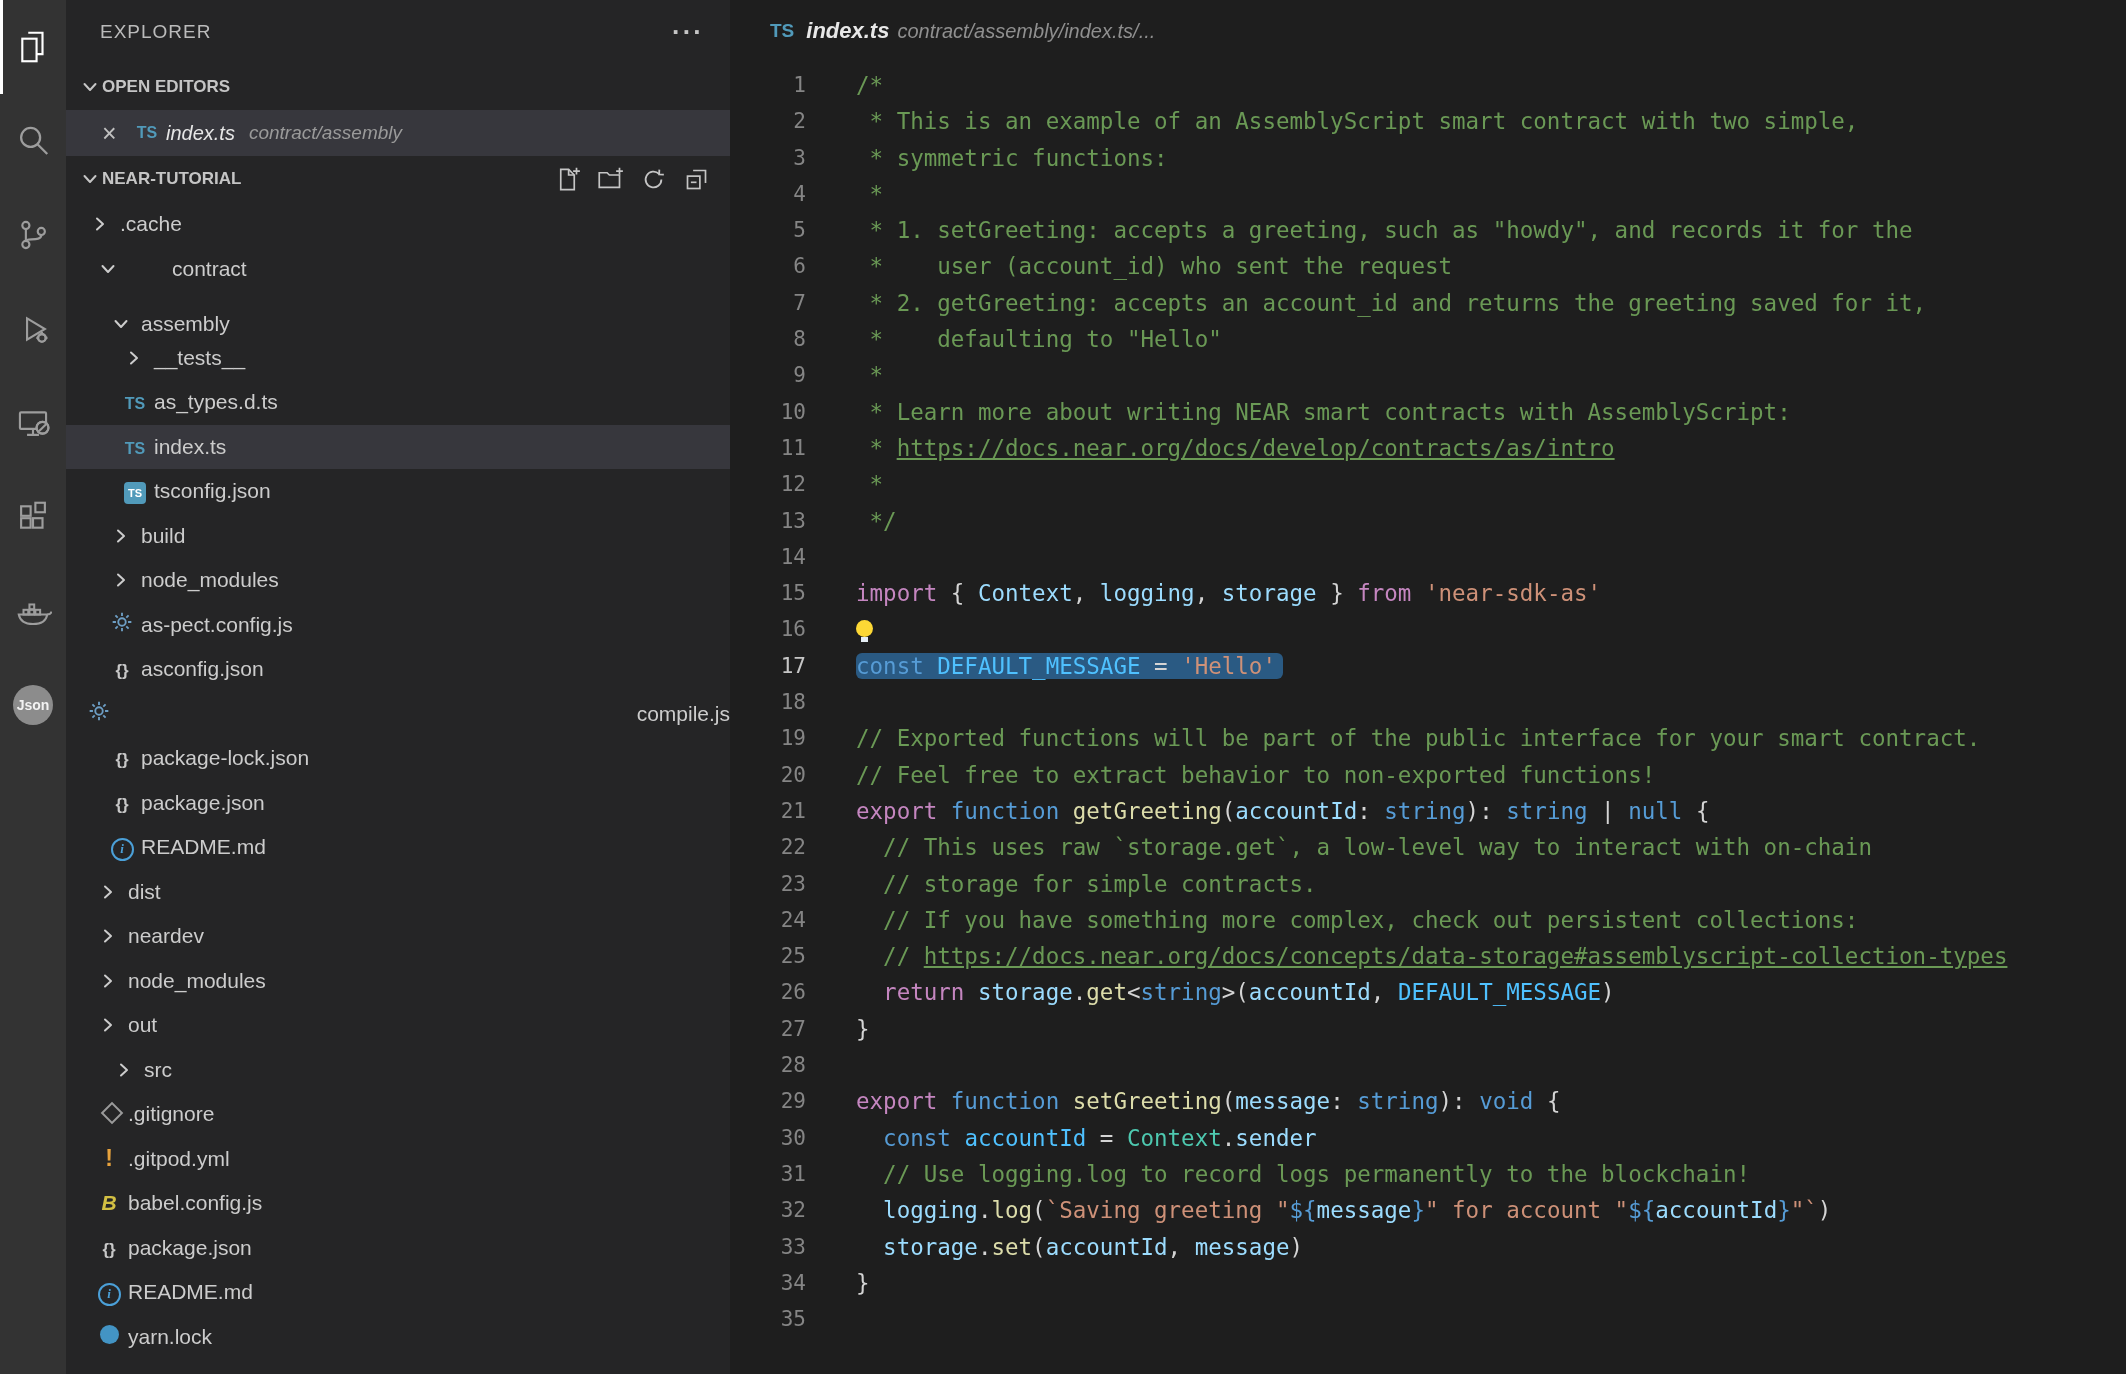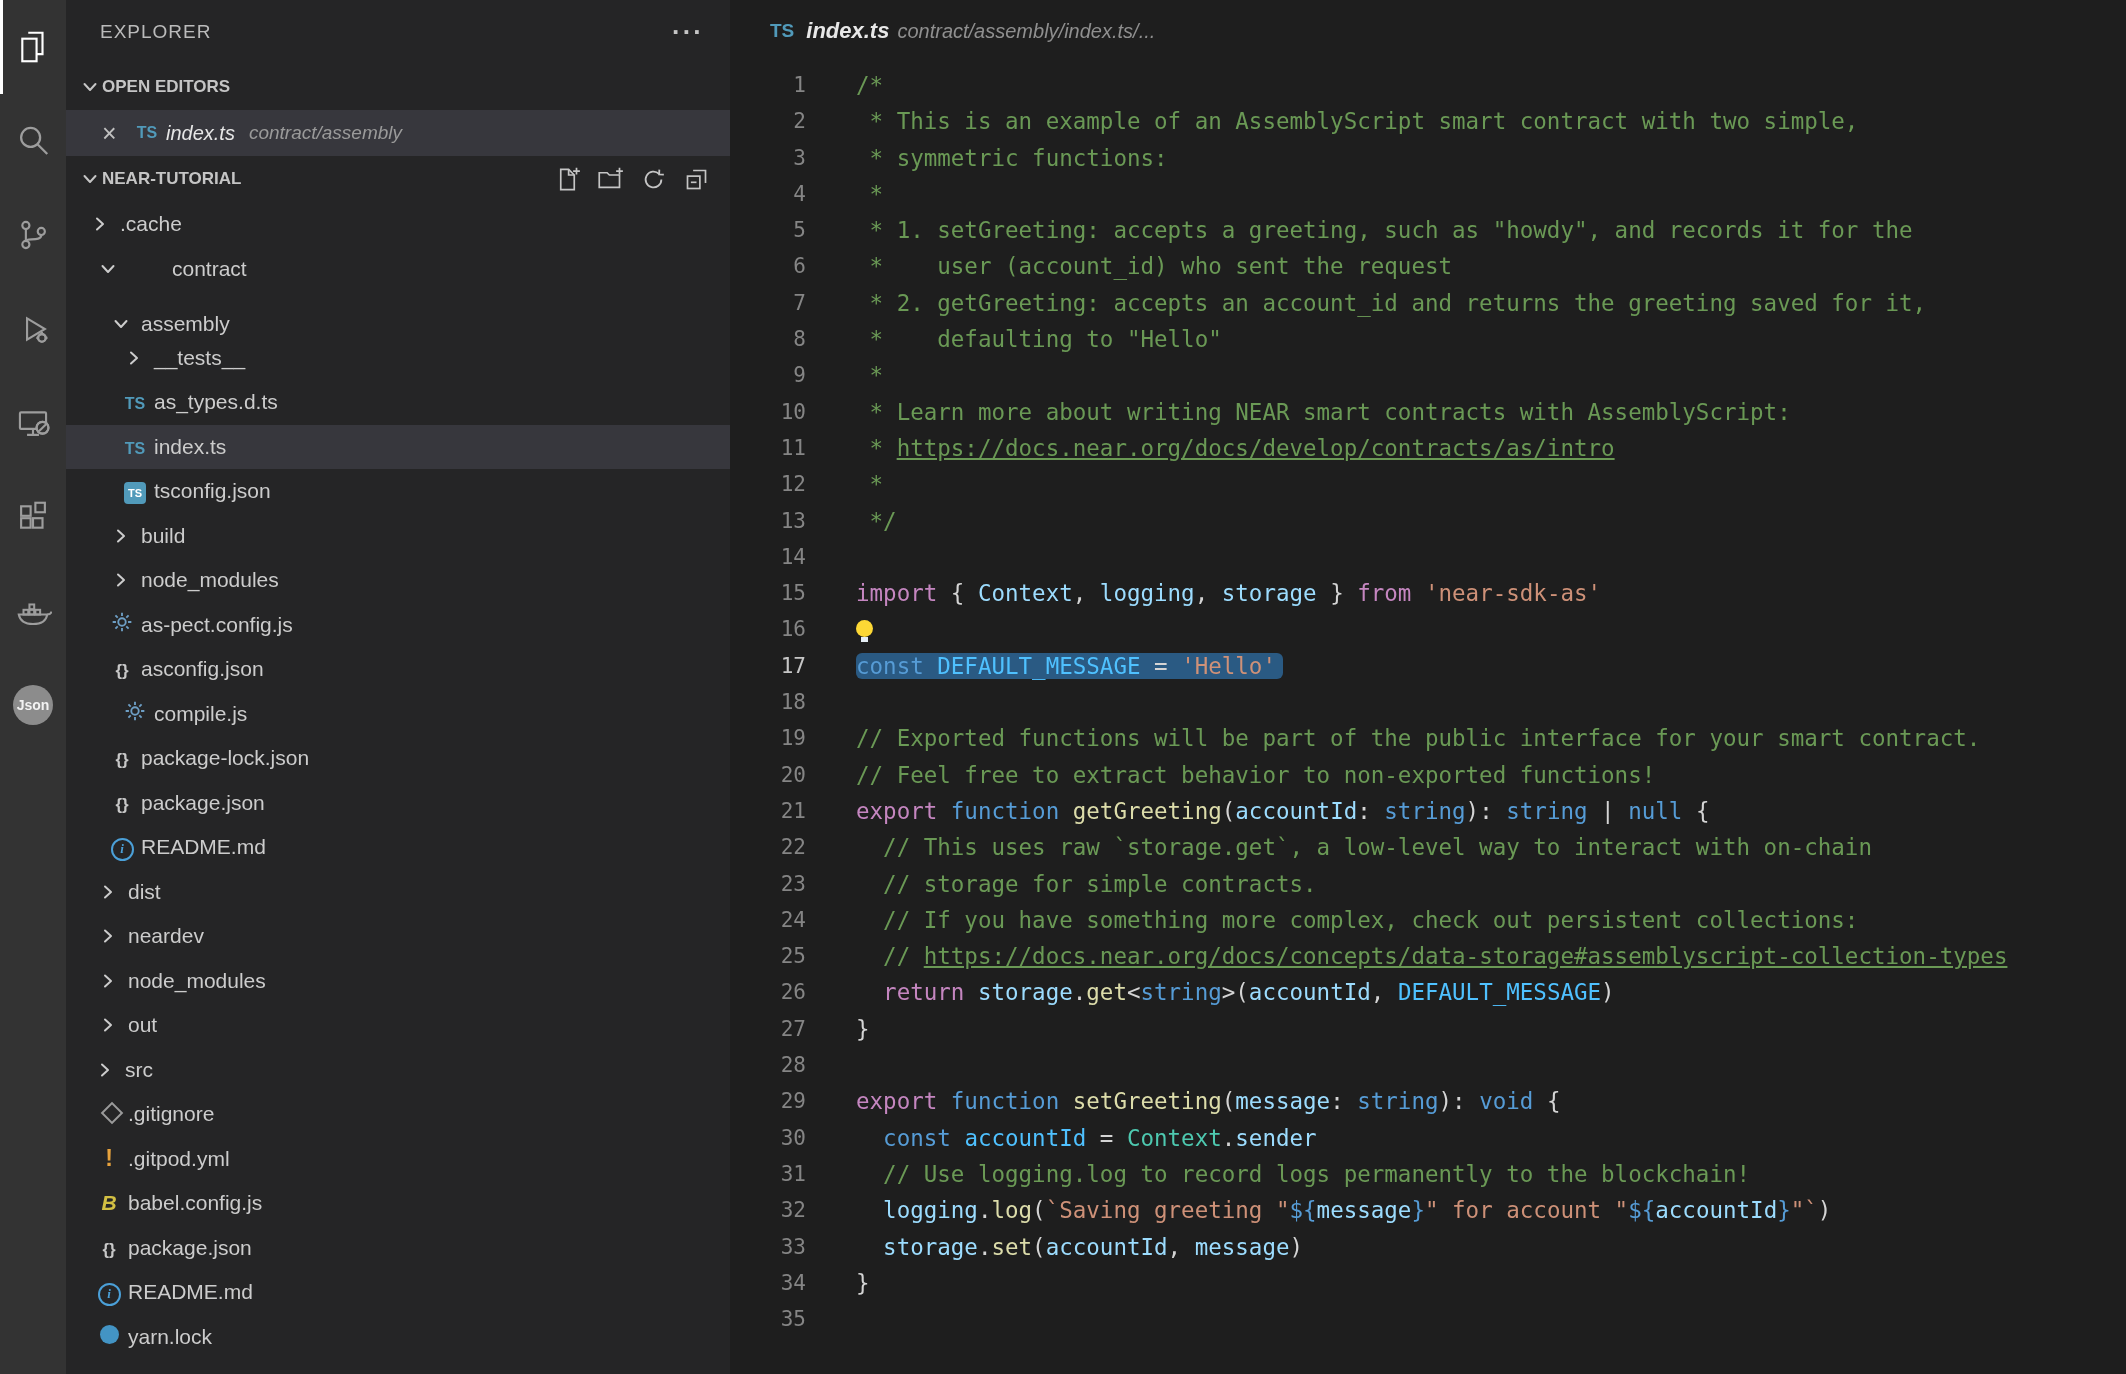--- a/index.html
+++ b/index.html
@@ -302,21 +302,21 @@
             </span></span>
         </span>
         <span class="tree-label">as-pect.config.js</span>
       </div>
       <div class="tree-row" style="padding-left: 43px;">
         <span class="slot">
           <span><span class="fi fi-braces">{}</span></span>
         </span>
         <span class="tree-label">asconfig.json</span>
       </div>
-      <div class="tree-row" style="padding-left: 56px;">
+      <div class="tree-row" style="padding-left: 20px; justify-content: space-between;">
         <span class="slot">
           <span><span class="fi">
               <svg width="22" height="22" viewBox="0 0 20 20" fill="none" stroke="#6d9ec4" stroke-width="1.7">
                 <circle cx="10" cy="10" r="3.4"></circle>
                 <path d="M10 1.5 v3 M10 15.5 v3 M1.5 10 h3 M15.5 10 h3 M4 4 l2.1 2.1 M13.9 13.9 l2.1 2.1 M4 16 l2.1 -2.1 M13.9 6.1 L16 4"></path>
               </svg>
             </span></span>
         </span>
         <span class="tree-label">compile.js</span>
       </div>
@@ -373,21 +373,21 @@
       <div class="tree-row" style="padding-left: 30px;">
         <span class="slot">
           <span class="chev">
             <svg viewBox="0 0 20 20" fill="none" stroke="currentColor" stroke-width="2" stroke-linecap="round" stroke-linejoin="round">
               <path d="M7 4.5 l6 5.5 -6 5.5"></path>
             </svg>
           </span>
         </span>
         <span class="tree-label">out</span>
       </div>
-      <div class="tree-row" style="padding-left: 27px;">
+      <div class="tree-row" style="padding-left: 46px;">
         <span class="slot">
           <span class="chev">
             <svg viewBox="0 0 20 20" fill="none" stroke="currentColor" stroke-width="2" stroke-linecap="round" stroke-linejoin="round">
               <path d="M7 4.5 l6 5.5 -6 5.5"></path>
             </svg>
           </span>
         </span>
         <span class="tree-label">src</span>
       </div>
       <div class="tree-row" style="padding-left: 30px;">

